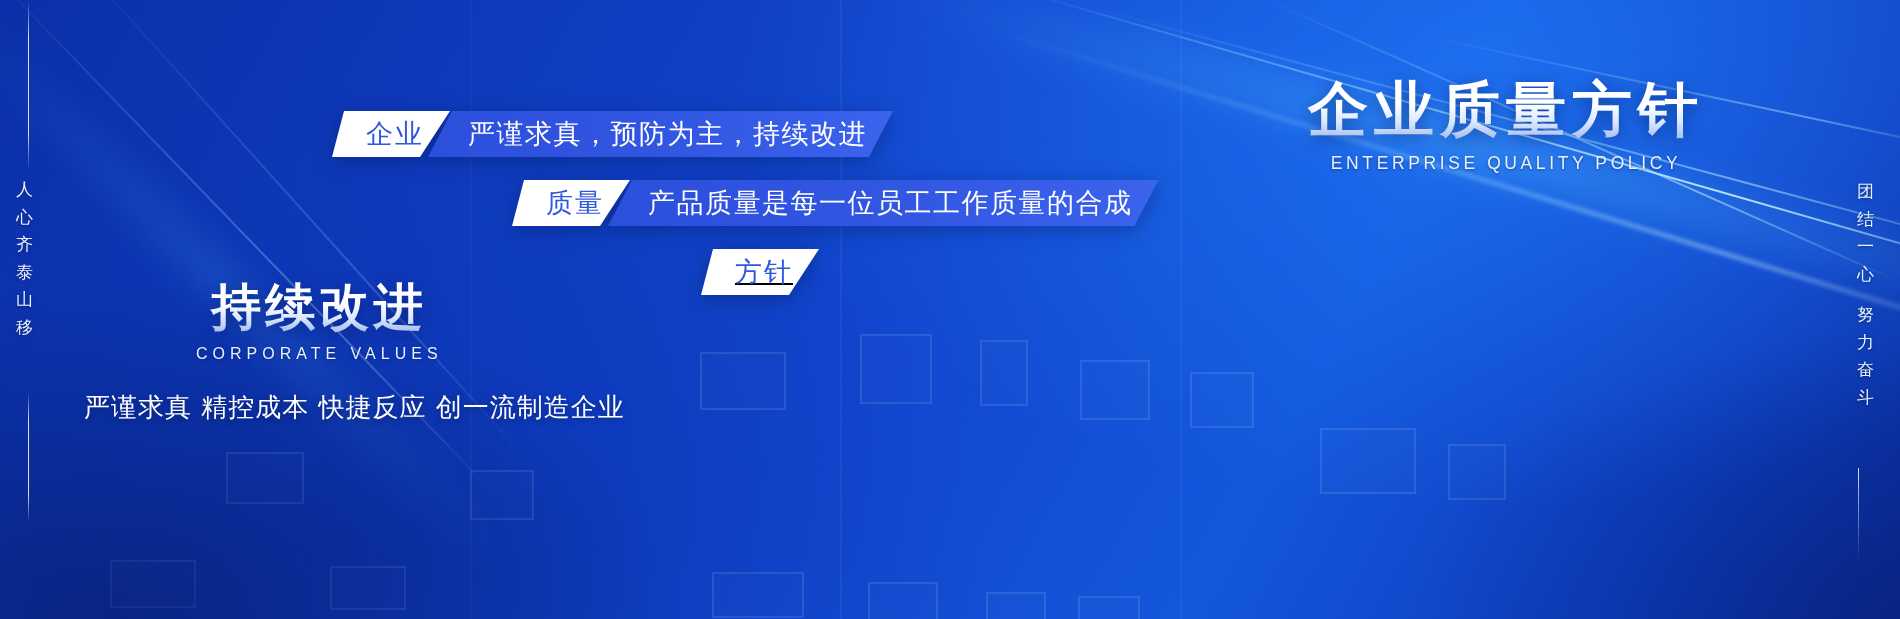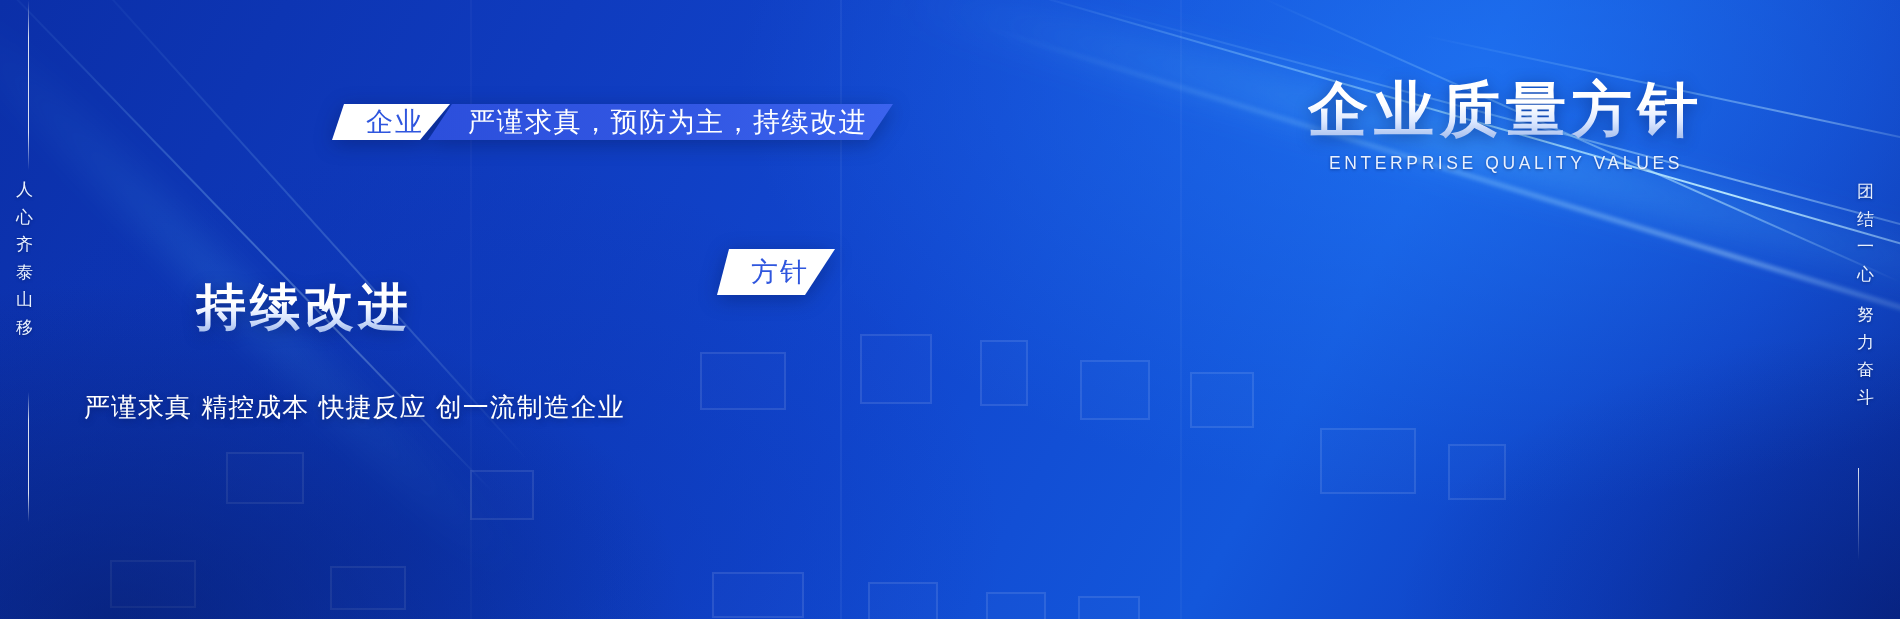--- a/index.html
+++ b/index.html
@@ -185,23 +185,23 @@
     letter-spacing:1.5px;
     white-space:nowrap;
   }
   
   .slab-cap{
     position:absolute; left:10px; right:12px; top:-6px; height:6px;
     background:linear-gradient(90deg, rgba(104,140,255,.0) 0%, rgba(104,140,255,.85) 30%, rgba(124,160,255,.85) 70%, rgba(104,140,255,0) 100%);
     clip-path:polygon(8px 0, 100% 0, calc(100% - 8px) 100%, 0 100%);
   }
 
-  .row1{ left:332px; top:94px;align-items:flex-end; }
+  .row1{ left:332px; top:111px; }
   .row2{ left:512px; top:180px; }
-  .row3{ left:717px; top:249px; }
+  .row3{ left:701px; top:249px;text-decoration:underline; }
 
   .row1 .tag{ font-size:27px; }
   .row3 .slab{ font-size:24px; }
 </style>
 </head>
 <body>
 
 <div class="banner">
 
   <div class="photo-layer"></div>
@@ -258,32 +258,37 @@
     <span class="ch">心</span>
     <span class="gap"></span>
     <span class="ch">努</span>
     <span class="ch">力</span>
     <span class="ch">奋</span>
     <span class="ch">斗</span>
   </div>
 
   <div class="head-right">
     <div class="head-cn">企业质量方针</div>
-    <div class="head-en">ENTERPRISE QUALITY VALUES</div>
+    <div class="head-en">ENTERPRISE QUALITY POLICY</div>
   </div>
 
   <div class="head-left">
     <div class="head-cn">持续改进</div>
+    <div class="head-en">CORPORATE VALUES</div>
   </div>
 
   <div class="tagline">严谨求真 精控成本 快捷反应 创一流制造企业</div>
 
   <div class="ribbon row1">
     <div class="tag">企业<span class="tag-point" style="left:18px;"></span></div>
     <div class="slab">严谨求真，预防为主，持续改进<span class="slab-cap"></span></div>
   </div>
 
+  <div class="ribbon row2">
+    <div class="tag">质量<span class="tag-point" style="left:18px;"></span></div>
+    <div class="slab">产品质量是每一位员工工作质量的合成<span class="slab-cap"></span></div>
+  </div>
 
   <div class="ribbon row3">
     <div class="tag">方针<span class="tag-point" style="left:18px;"></span></div>
   </div>
 
 </div>
 
 </body></html>

